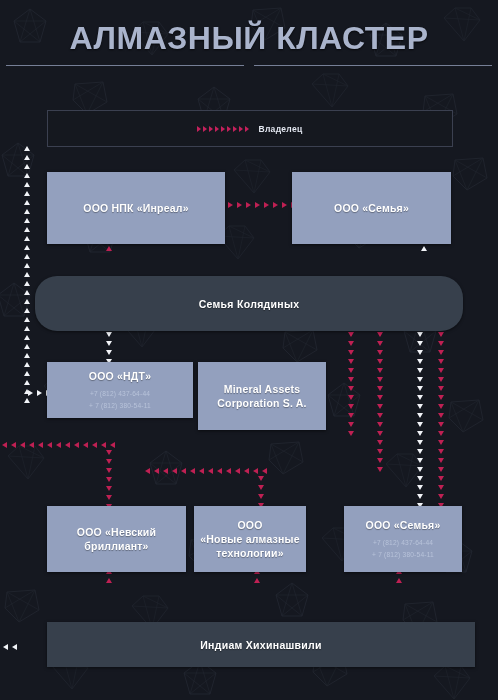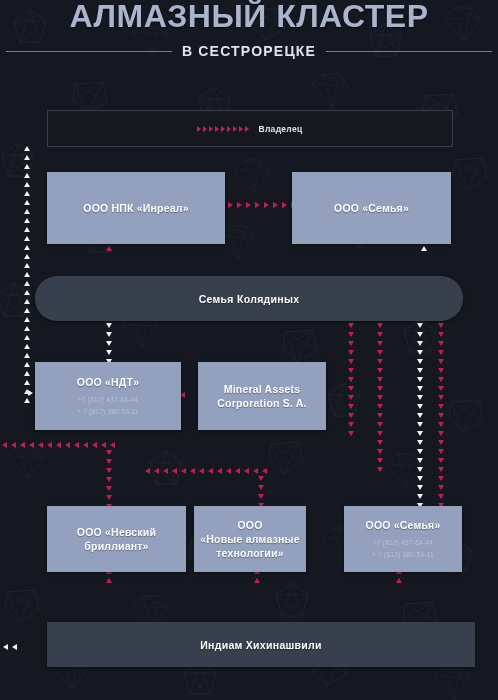--- a/index.html
+++ b/index.html
@@ -12,20 +12,21 @@
   }
   #root{position:relative;width:498px;height:700px;overflow:hidden;background:#151820;}
 
   
   #bg{position:absolute;inset:0;z-index:0;opacity:.5;}
   #bg svg{display:block;}
 
   
   .header{position:absolute;top:0;left:0;width:498px;z-index:3;text-align:center;}
   .title{
+    margin-top:22px;
     font-size:32px;font-weight:bold;letter-spacing:.5px;
     color:#aab4cc;line-height:1;
     text-shadow:0 1px 2px rgba(0,0,0,.7);
   }
   .subwrap{
     margin-top:11px;display:flex;align-items:center;justify-content:center;gap:10px;
     padding:0 6px;
   }
   .rule{height:1px;background:#6d7governments;}
   .rule{flex:1;height:1px;background:#767f96;}
@@ -145,21 +146,20 @@
         <use href="#dia3" x="330" y="668"></use>
         <use href="#dia2" x="452" y="682"></use>
       </g>
     </svg>
   </div>
 
   <div class="header">
     <div class="title">АЛМАЗНЫЙ КЛАСТЕР</div>
     <div class="subwrap">
       <div class="rule"></div>
-      <div class="subtitle">В СЕСТРОРЕЦКЕ</div>
       <div class="rule"></div>
     </div>
   </div>
 
   <div class="legend" id="legend">
       <div class="legend-item">
         <div class="tri-row">
           <span class="tri-r"></span>
           <span class="tri-r"></span>
           <span class="tri-r"></span>
@@ -174,24 +174,24 @@
       </div>
     </div>
 
   <div id="layer">
       <div class="box" style="left: 47px; top: 172px; width: 178px; height: 72px;">
         <div class="nm">ООО НПК «Инреал»</div>
       </div>
       <div class="box" style="left: 292px; top: 172px; width: 159px; height: 72px;">
         <div class="nm">ООО «Семья»</div>
       </div>
-      <div class="famrow" style="left: 35px; top: 276px; width: 428px; height: 45px; border-radius: 22px;">
+      <div class="famrow" style="left: 35px; top: 276px; width: 428px; height: 55px; border-radius: 22px;">
         <div class="nm">Семья Колядиных</div>
       </div>
-      <div class="box" style="left: 35px; top: 362px; width: 146px; height: 68px;">
+      <div class="box" style="left: 47px; top: 362px; width: 146px; height: 56px;">
         <div class="nm">ООО «НДТ»</div>
         <div class="ph">+7 (812) 437-64-44<br>+ 7 (812) 380-54-11</div>
       </div>
       <div class="box" style="left: 198px; top: 362px; width: 128px; height: 68px;">
         <div class="nm">Mineral Assets<br>Corporation S. A.</div>
       </div>
       <div class="box" style="left: 47px; top: 506px; width: 139px; height: 66px;">
         <div class="nm">ООО «Невский<br>бриллиант»</div>
       </div>
       <div class="box" style="left: 194px; top: 506px; width: 112px; height: 66px;">

